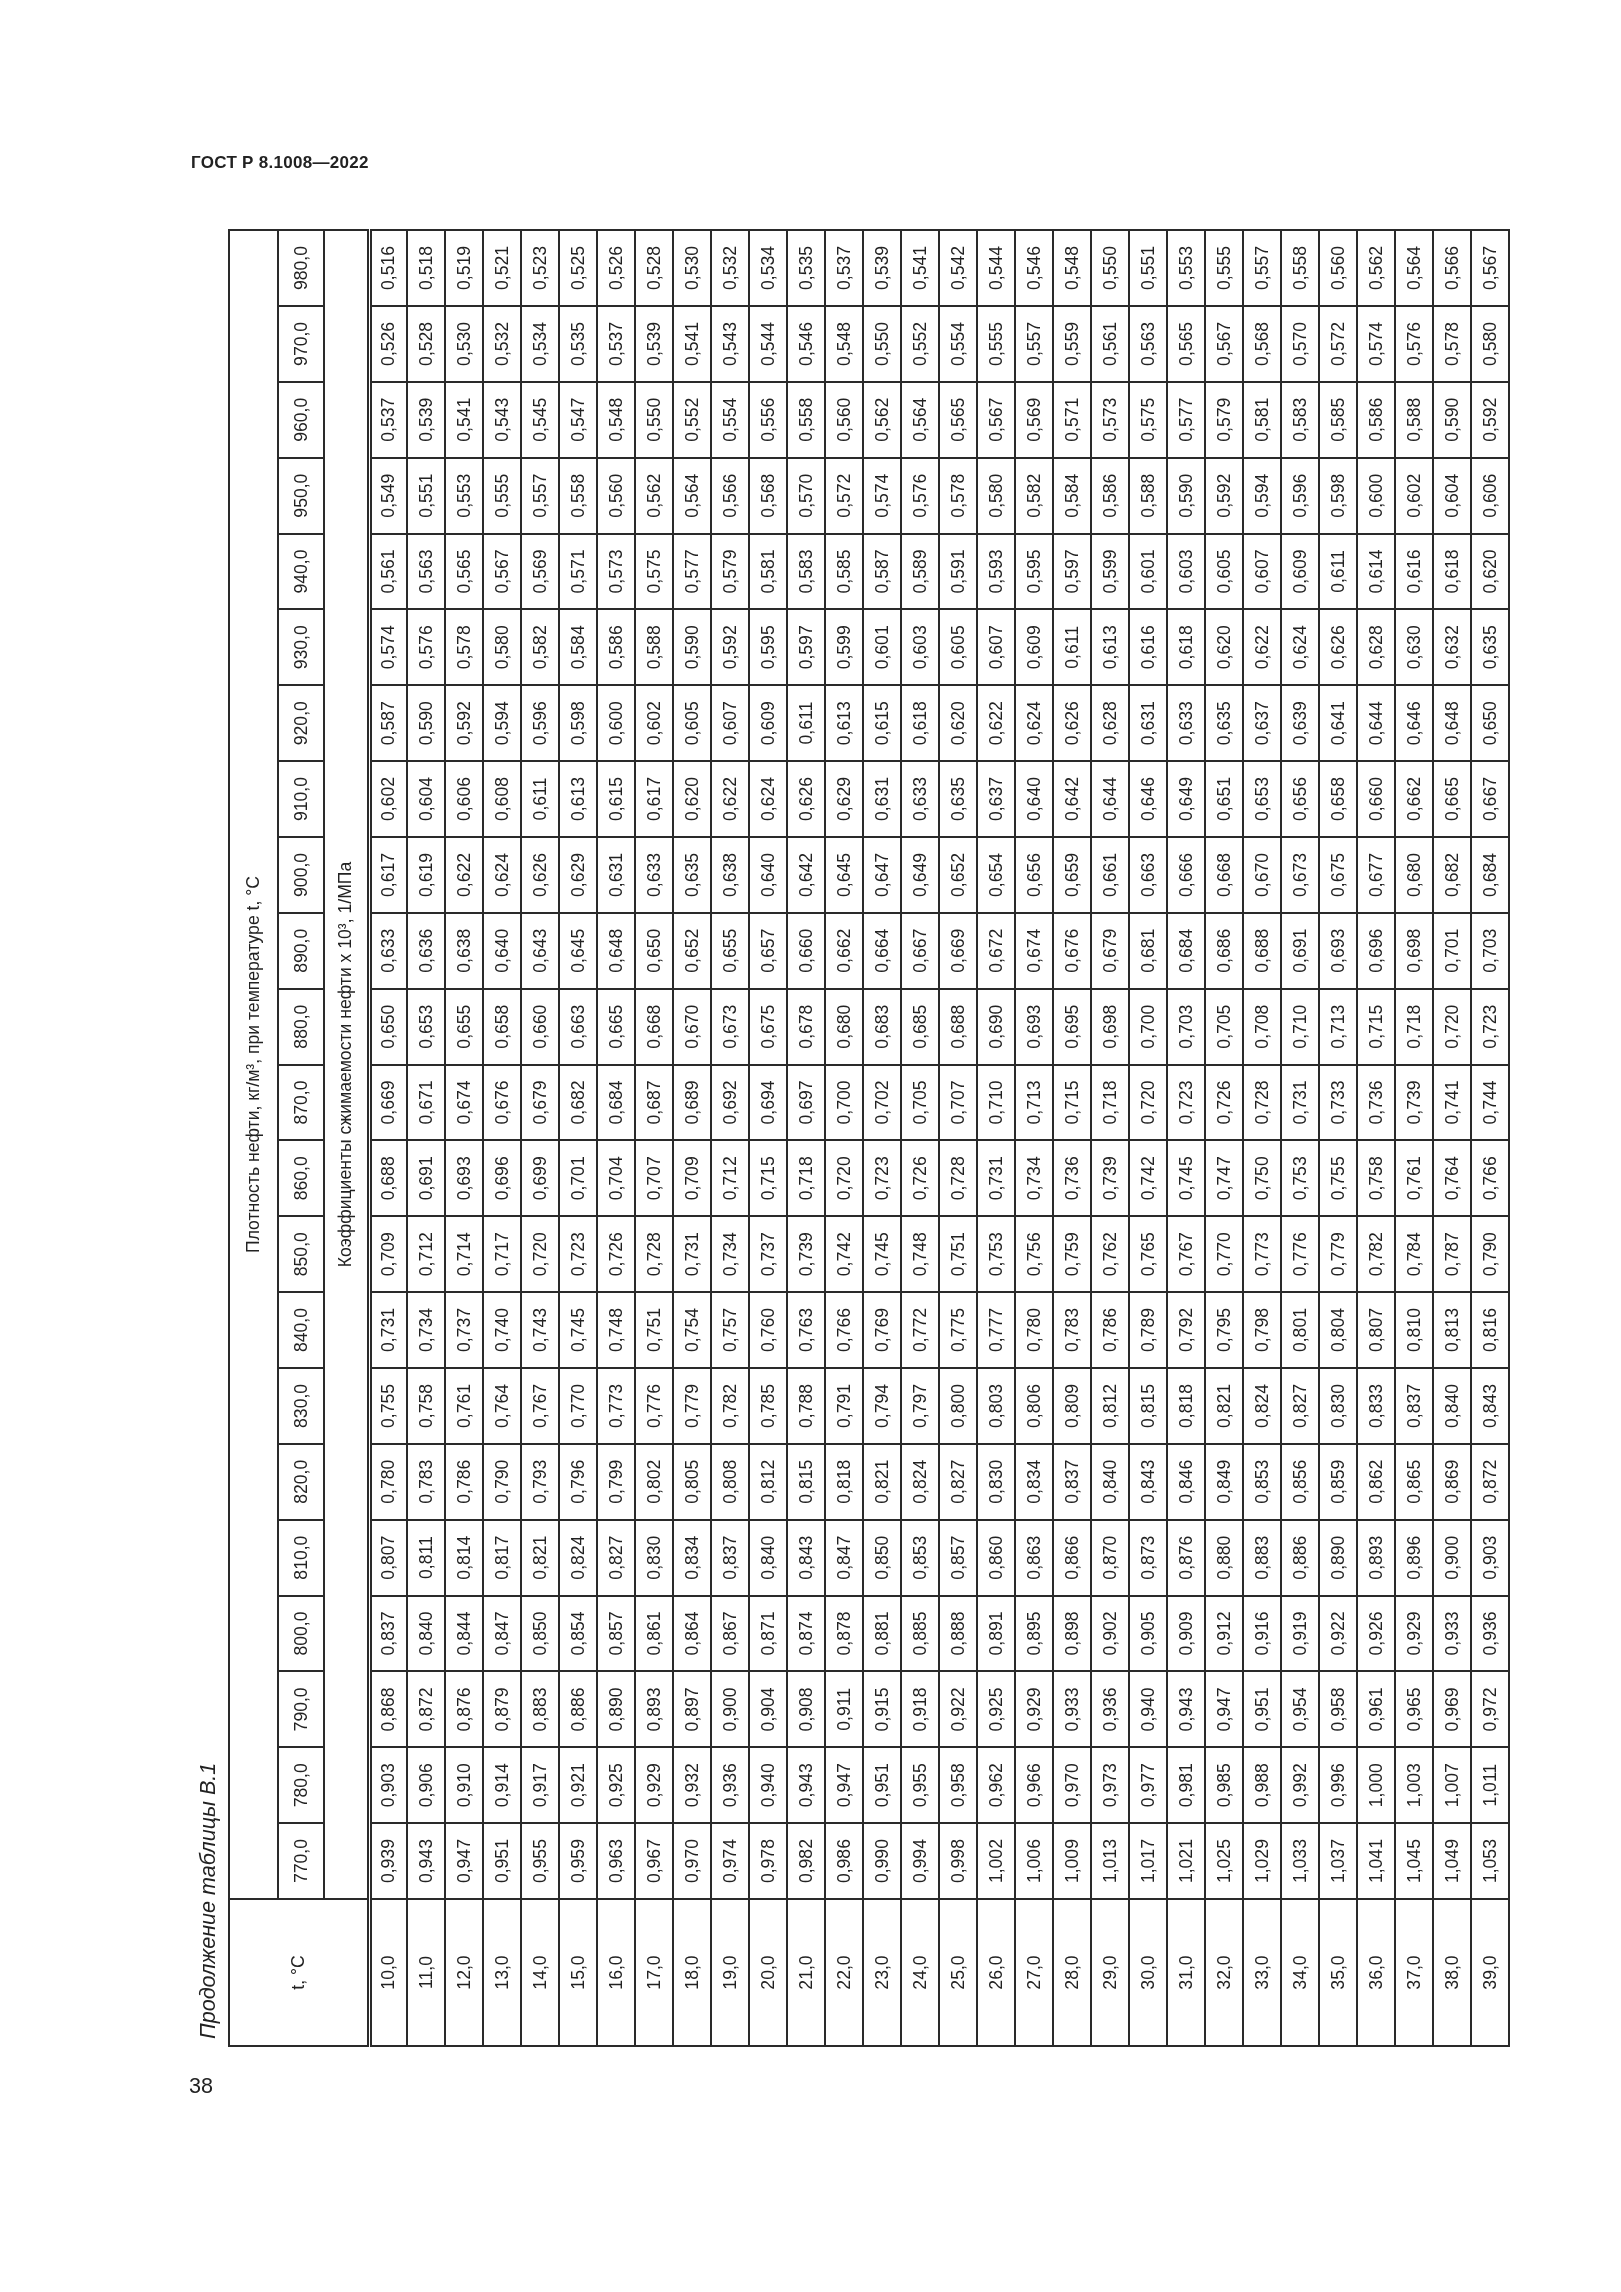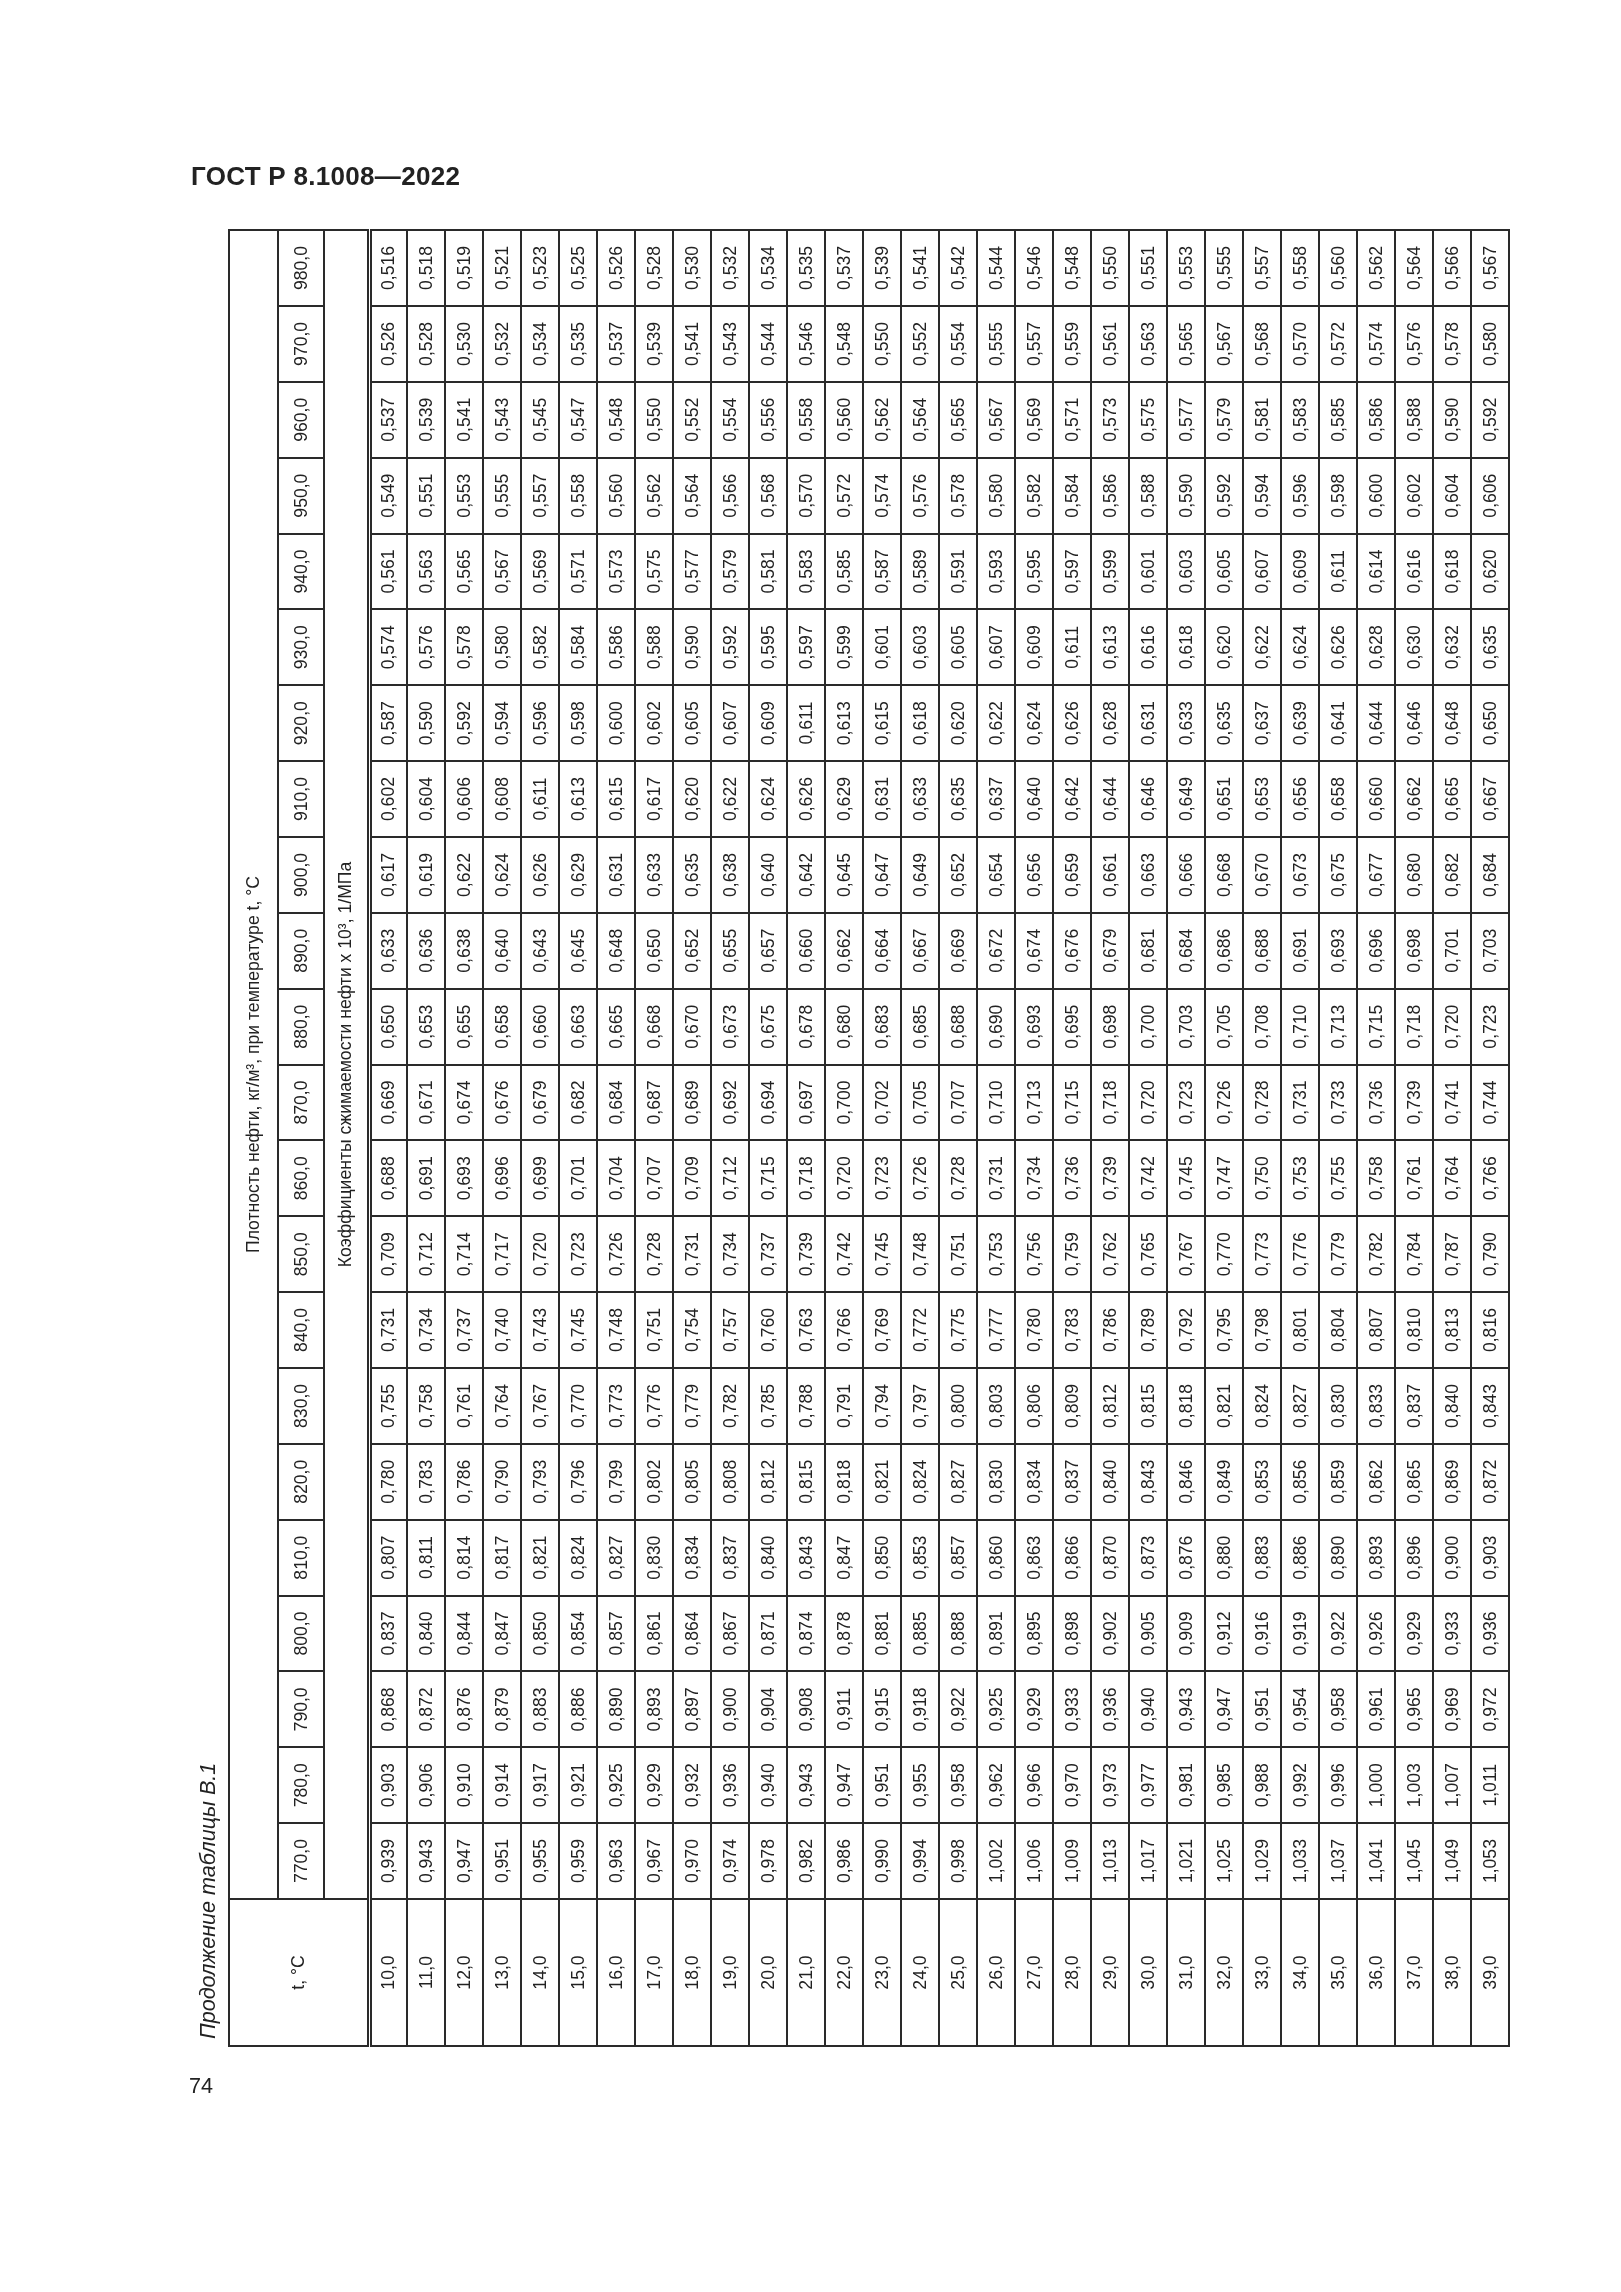--- a/index.html
+++ b/index.html
@@ -1,38 +1,38 @@
 <!DOCTYPE html>
 <html><head>
 <meta charset="utf-8">
 <style>
   html, body { margin:0; padding:0; background:#ffffff; }
   body { width:1621px; height:2293px; position:relative; overflow:hidden;
          font-family:"Liberation Sans", sans-serif; color:#222; }
-  .doc-header { position:absolute; left:191px; top:161px; font-weight:bold; font-size:26px; letter-spacing:0.3px; }
+  .doc-header { position:absolute; left:191px; top:153px; font-weight:bold; font-size:17px; letter-spacing:0.3px; }
   .page-number { position:absolute; left:189px; top:2073px; font-size:21.6px; }
   .caption { position:absolute; left:195px; top:2039px; transform-origin:0 0; transform:rotate(-90deg);
              font-style:italic; font-size:21.6px; white-space:nowrap; }
   
   .table-wrap { position:absolute; left:228px; top:2047px; width:1818px; height:1279px;
                 transform-origin:0 0; transform:rotate(-90deg); }
   table { border-collapse:collapse; width:1818px; height:1279px; table-layout:fixed; font-size:17.6px; }
   td, th { border:2px solid #2a2a2a; text-align:center; padding:0; font-weight:normal; white-space:nowrap; overflow:hidden; }
   th.tcol { width:145px; }
   tr.h1 { height:49px; } tr.h2 { height:46px; } tr.h3 { height:45px; }
   tr.h3 td { border-bottom:5.9px double #2a2a2a; }
   th.tcol { border-bottom:5.9px double #2a2a2a; }
   tbody tr { height:38px; }
 </style>
 </head>
 <body>
 
 <div class="doc-header">ГОСТ Р 8.1008—2022</div>
 <div class="caption">Продолжение таблицы В.1</div>
-<div class="page-number">74</div>
+<div class="page-number">38</div>
 
 <div class="table-wrap">
   <table>
     <thead>
       <tr class="h1">
         <th class="tcol" rowspan="3">t, °C</th>
         <td id="density-header" colspan="22" style="border-bottom:2px solid #2a2a2a;">Плотность нефти, кг/м³, при температуре t, °C</td>
       </tr>
       <tr class="h2" id="density-row">
           <td>770,0</td>

